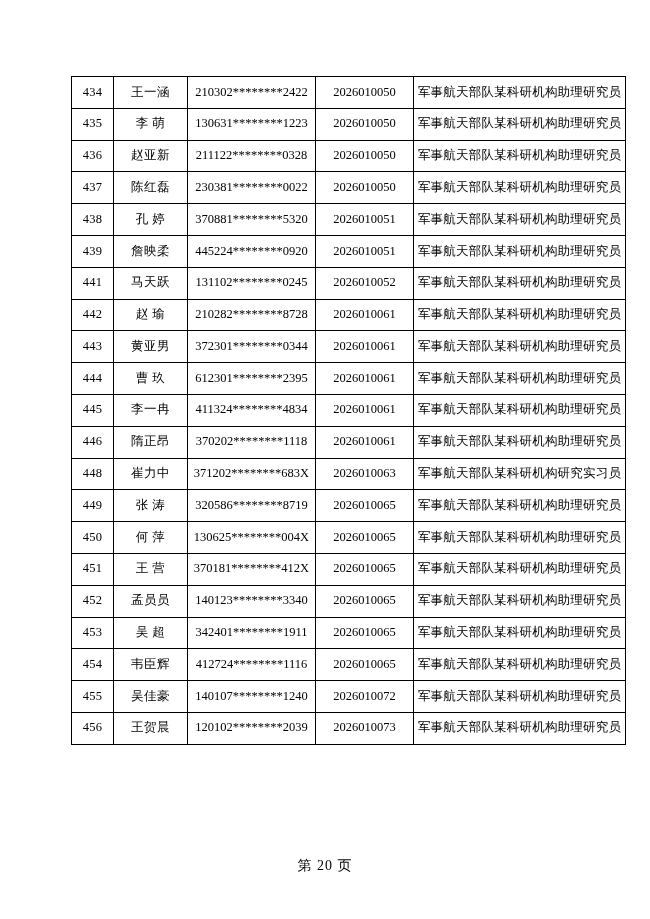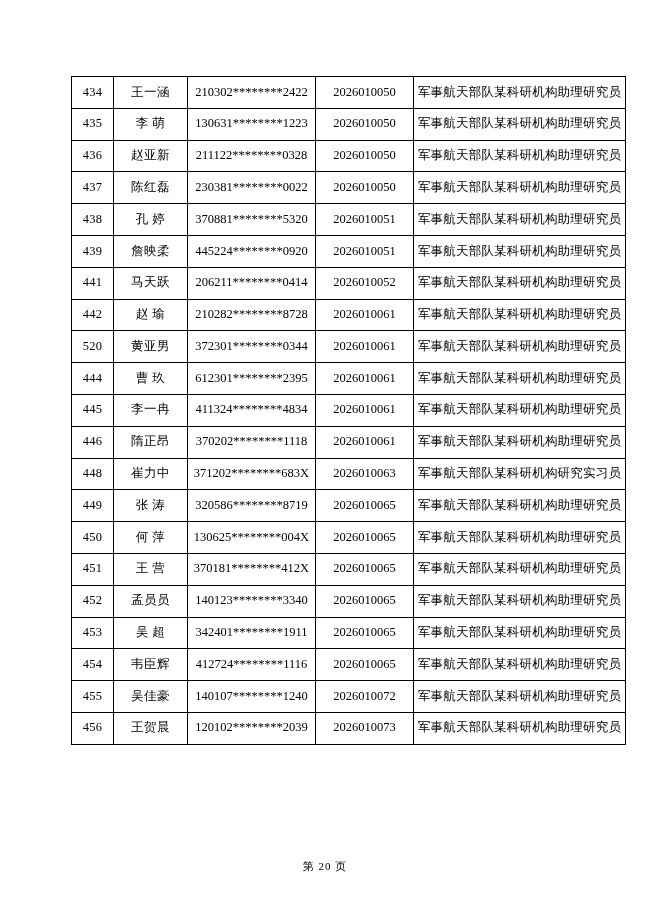--- a/index.html
+++ b/index.html
@@ -74,21 +74,21 @@
   }
   .footer {
     position: absolute;
     left: 0;
     top: 856px;
     width: 650px;
     text-align: center;
   }
   .footer-inner {
     display: inline-block;
-    font-size: 11px;
+    font-size: 14px;
     letter-spacing: 1px;
     font-family: "Liberation Serif", "DejaVu Serif", serif;
   }
 </style>
 </head>
 <body>
 
 <div class="page">
 
   <div class="table-wrap">
@@ -139,33 +139,33 @@
           <tr>
             <td class="seq">439</td>
             <td class="name">詹映柔</td>
             <td class="id">445224********0920</td>
             <td class="code">2026010051</td>
             <td class="post">军事航天部队某科研机构助理研究员</td>
           </tr>
           <tr>
             <td class="seq">441</td>
             <td class="name">马天跃</td>
-            <td class="id">206211********0414</td>
+            <td class="id">131102********0245</td>
             <td class="code">2026010052</td>
             <td class="post">军事航天部队某科研机构助理研究员</td>
           </tr>
           <tr>
             <td class="seq">442</td>
             <td class="name">赵 瑜</td>
             <td class="id">210282********8728</td>
             <td class="code">2026010061</td>
             <td class="post">军事航天部队某科研机构助理研究员</td>
           </tr>
           <tr>
-            <td class="seq">520</td>
+            <td class="seq">443</td>
             <td class="name">黄亚男</td>
             <td class="id">372301********0344</td>
             <td class="code">2026010061</td>
             <td class="post">军事航天部队某科研机构助理研究员</td>
           </tr>
           <tr>
             <td class="seq">444</td>
             <td class="name">曹 玖</td>
             <td class="id">612301********2395</td>
             <td class="code">2026010061</td>

